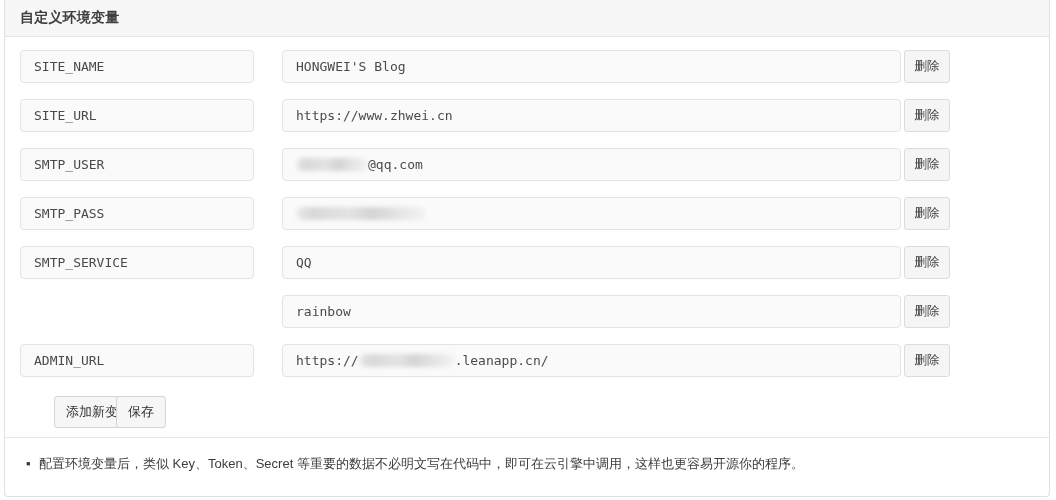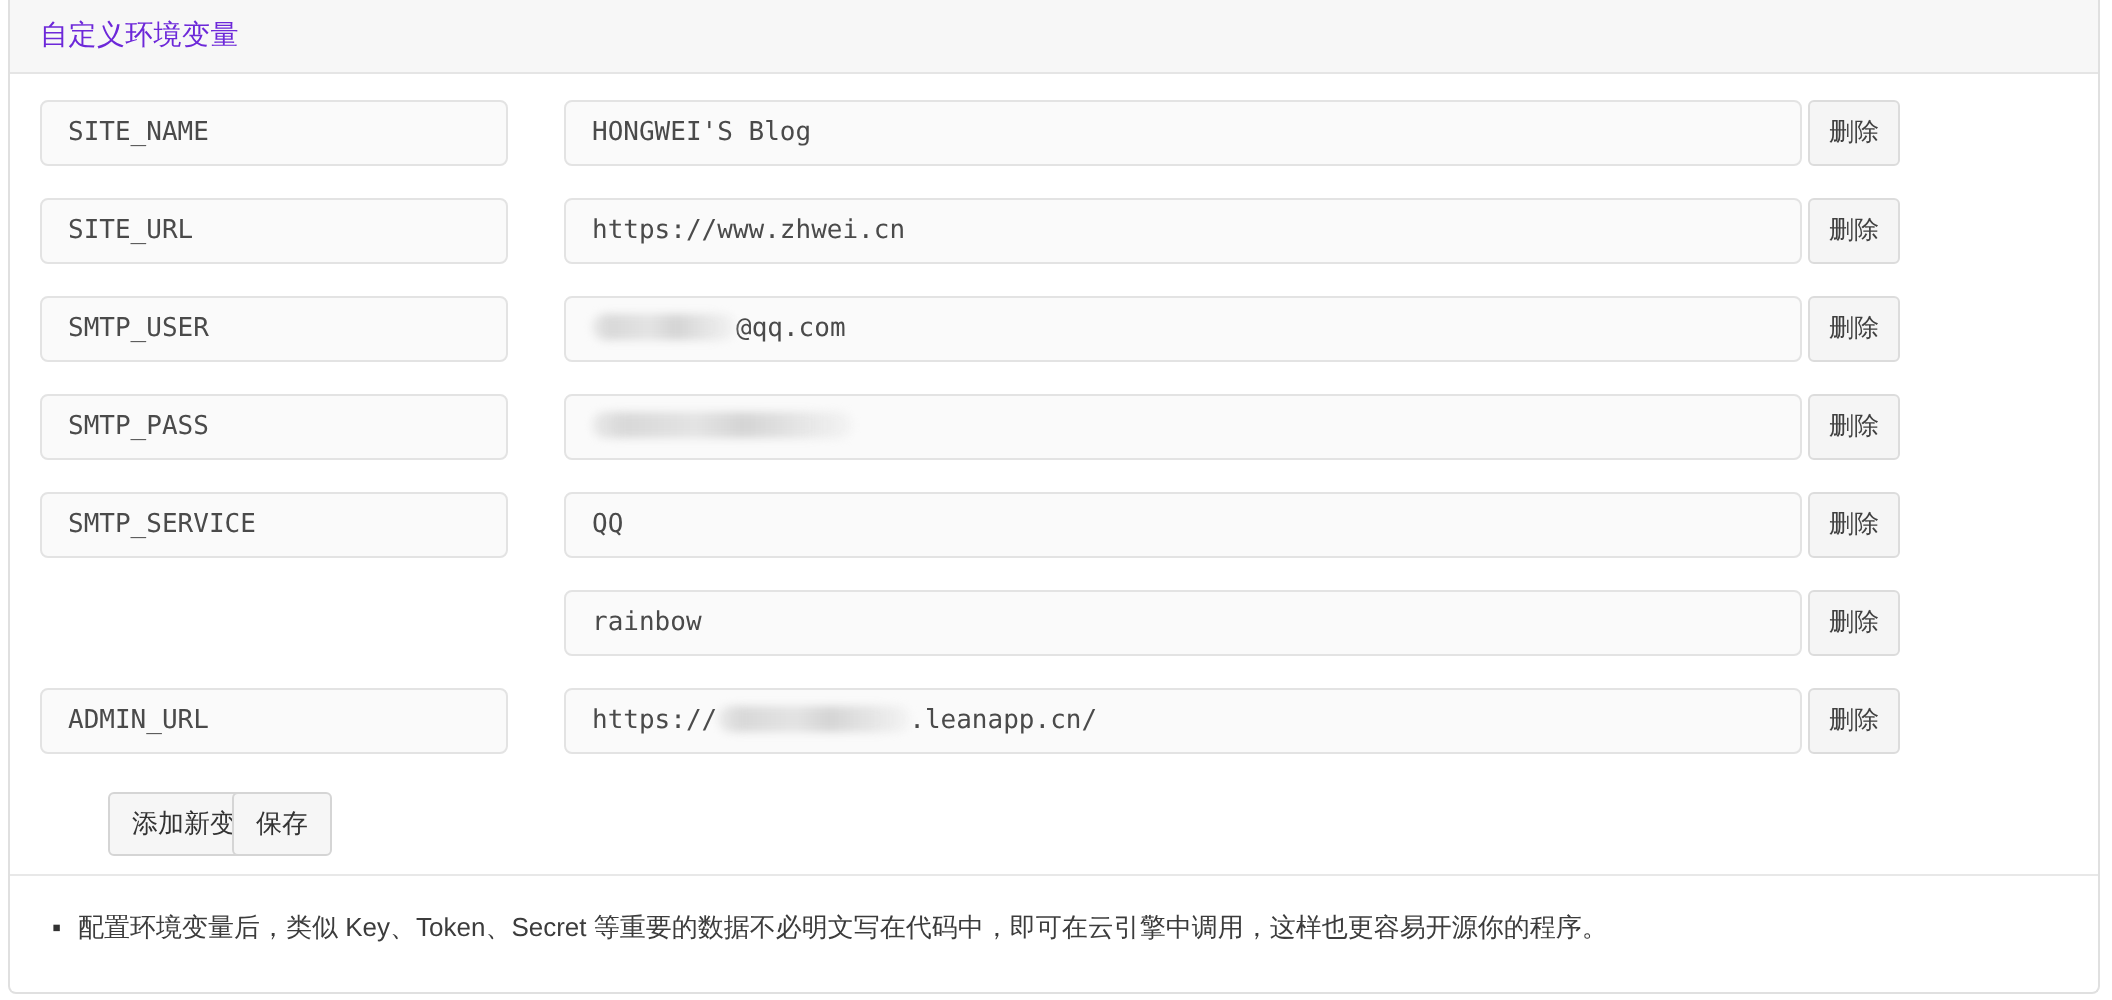--- a/index.html
+++ b/index.html
@@ -33,22 +33,22 @@
     height: 37px;
     background: #f7f7f7;
     border-bottom: 1px solid #e5e5e5;
     box-sizing: border-box;
     display: flex;
     align-items: center;
     padding-left: 15px;
   }
   .panel-header .title {
     font-size: 14px;
-    font-weight: normal;
-    color: #6d28d9;
+    font-weight: bold;
+    color: #404040;
     letter-spacing: 0.2px;
   }
 
   .panel-body {
     padding: 13px 0 0 0;
   }
 
   .var-row {
     position: relative;
     height: 49px;

